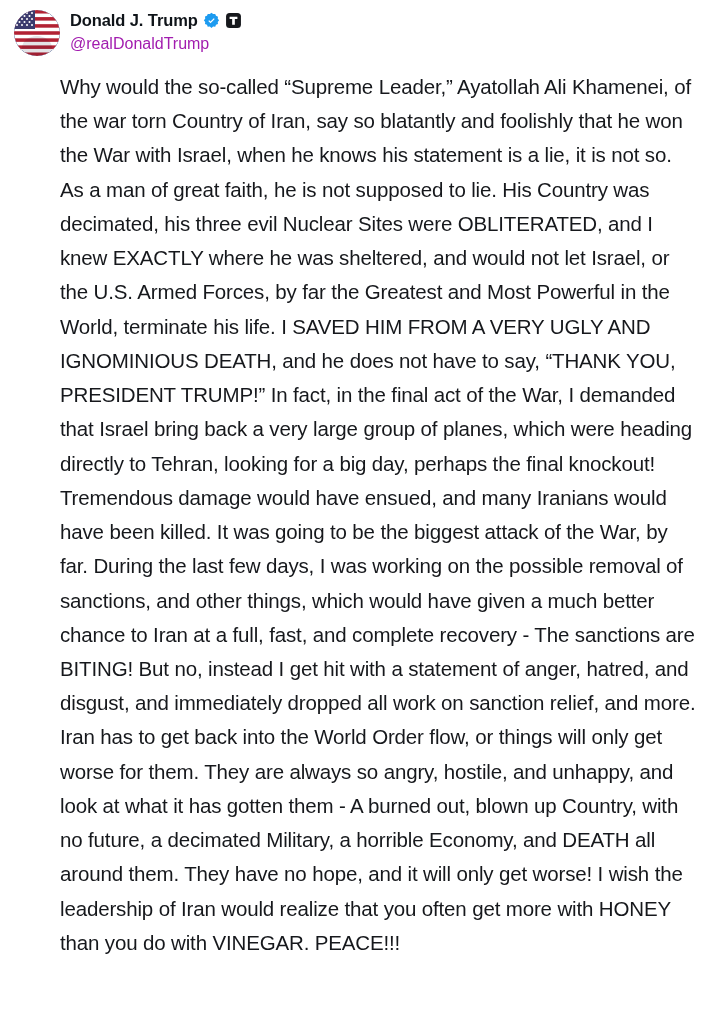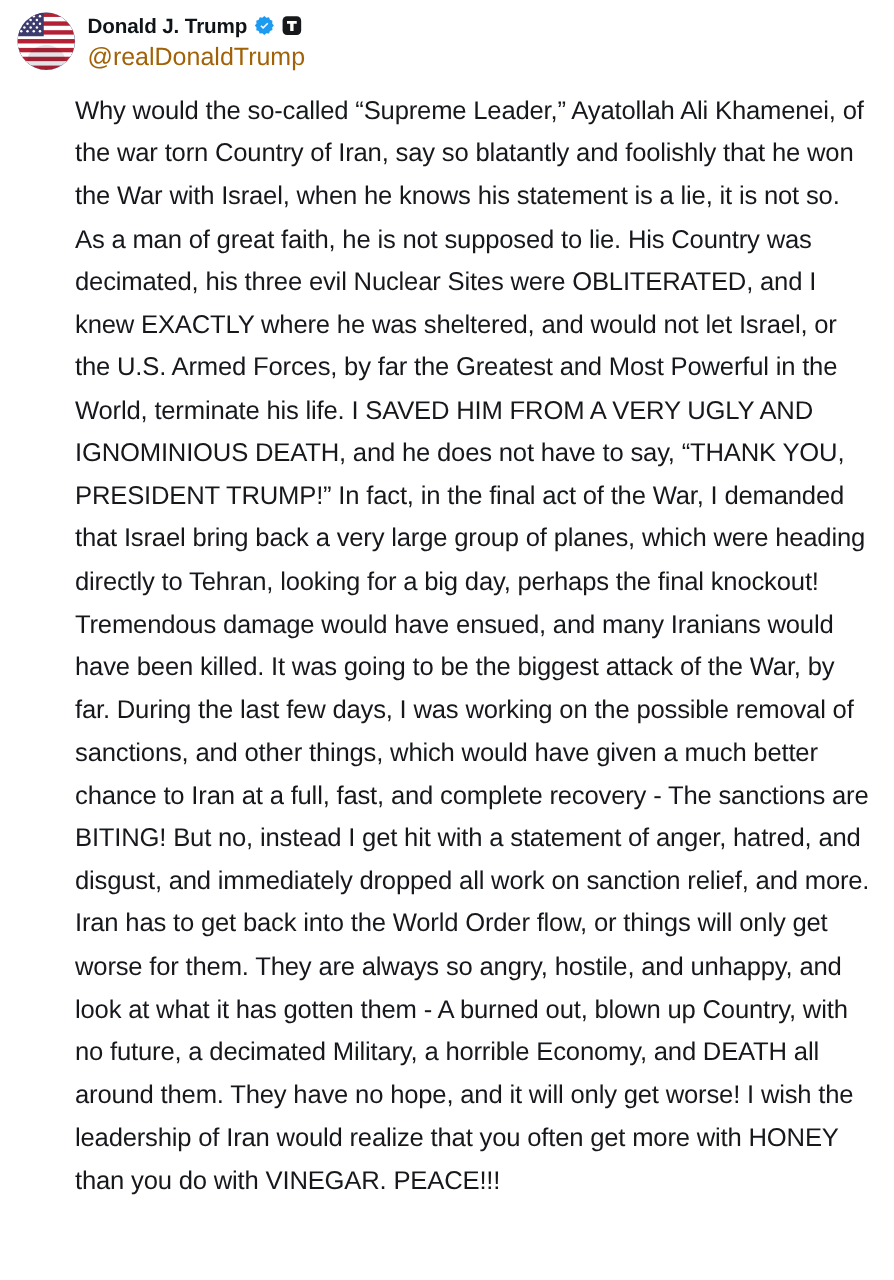--- a/index.html
+++ b/index.html
@@ -37,41 +37,41 @@
   .avatar svg { display: block; }
   .identity {
     display: flex;
     flex-direction: column;
     justify-content: center;
     padding-top: 2px;
     min-width: 0;
   }
   .name-row {
     display: flex;
-    align-items: flex-end;
+    align-items: center;
     gap: 5px;
     line-height: 1;
   }
   .display-name {
     font-size: 16.5px;
     font-weight: bold;
     color: #0f1419;
     letter-spacing: -0.1px;
     white-space: nowrap;
   }
   .badge {
     width: 17px;
     height: 17px;
     flex: 0 0 17px;
     display: inline-block;
   }
   .badge svg { display: block; }
   .handle {
-    font-size: 20px;
-    color: #a16207;
+    font-size: 16px;
+    color: #a21caf;
     margin-top: 6px;
     white-space: nowrap;
   }
   .post-body {
     margin-top: 14px;
     font-size: 20.5px;
     line-height: 1.67;
     color: #16181c;
     letter-spacing: -0.15px;
     word-wrap: break-word;

